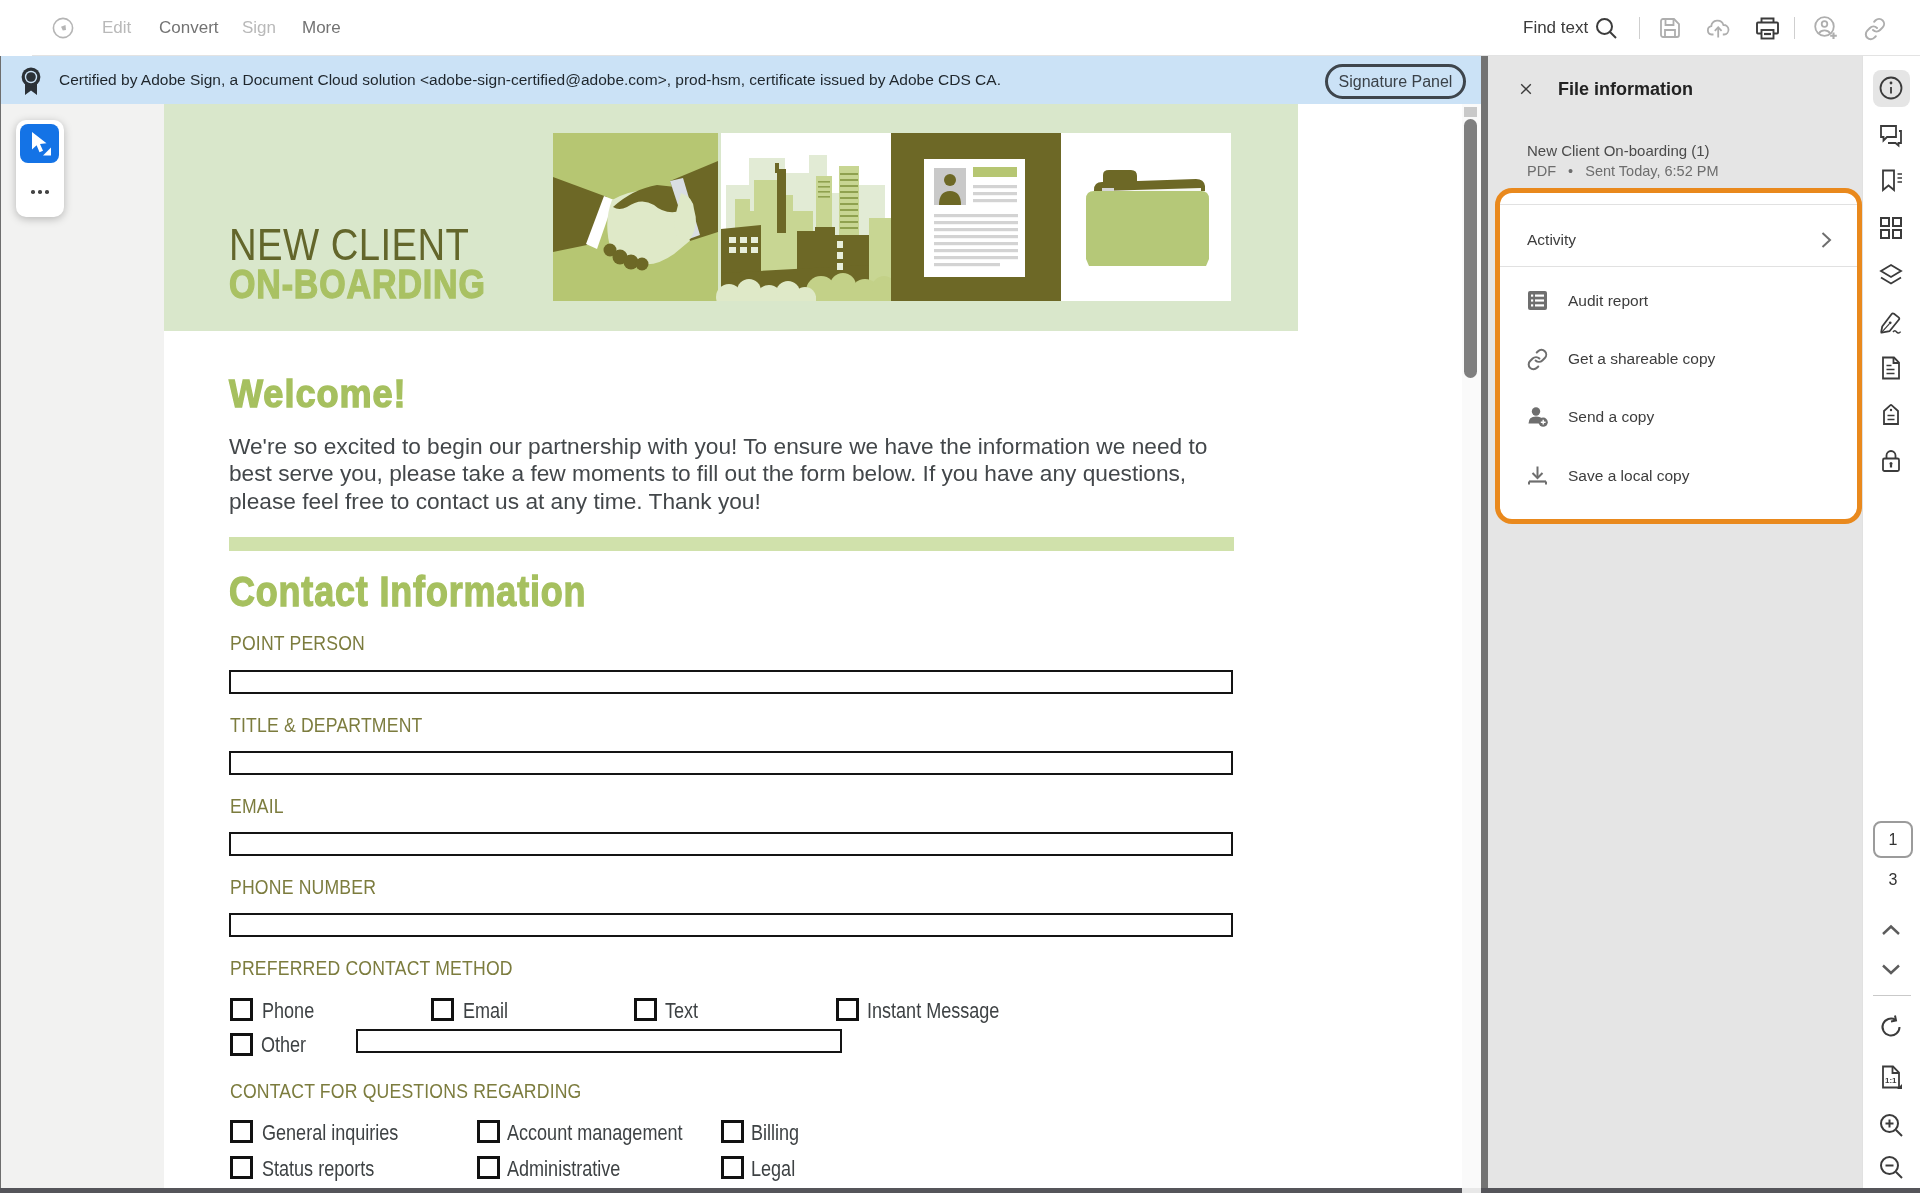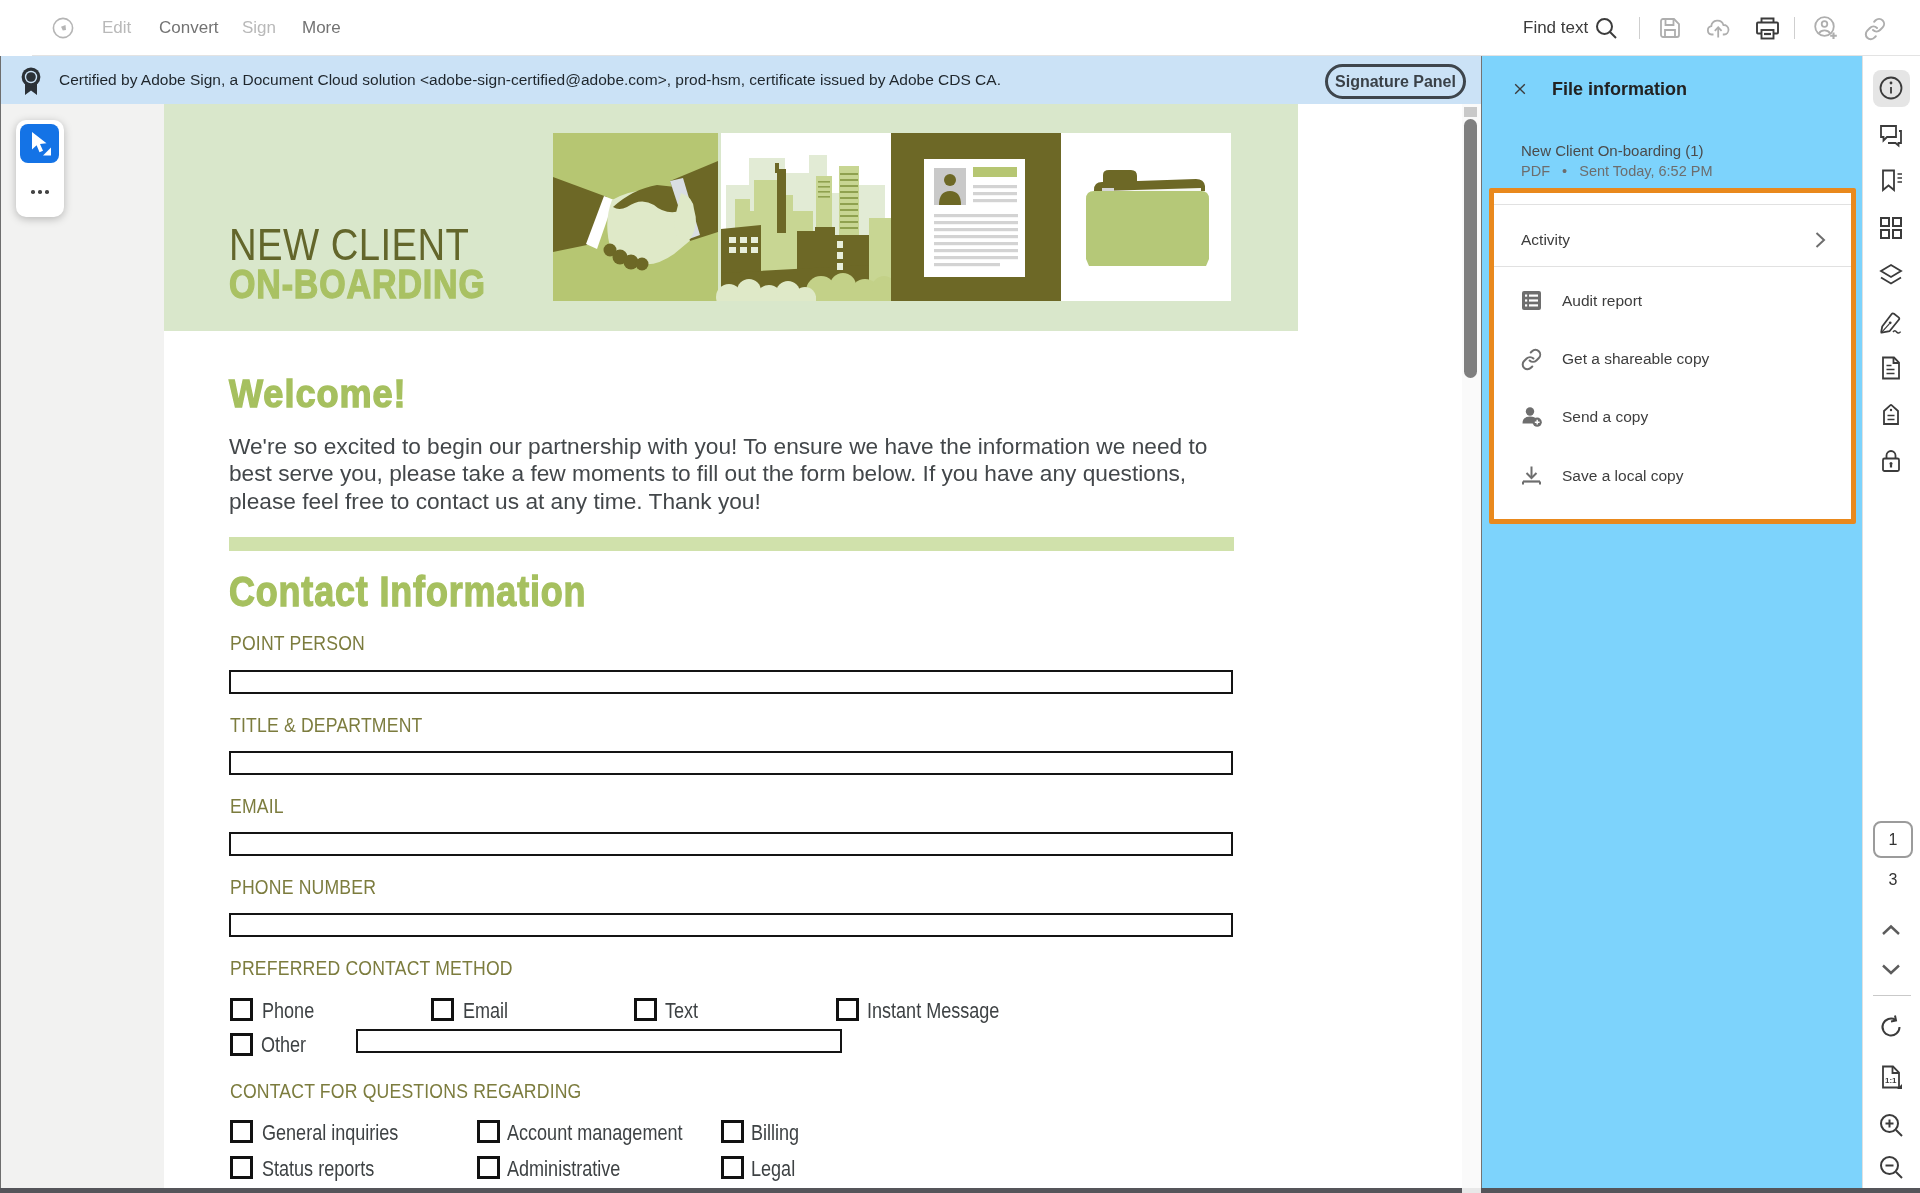--- a/index.html
+++ b/index.html
@@ -8,21 +8,21 @@
 
 
 #topbar { position:absolute; left:0; top:0; width:1920px; height:56px; background:#fff; border-bottom:1px solid #e3e3e3; z-index:30;margin-left:32px; }
 #topbar .menu { position:absolute; top:0; height:56px; line-height:56px; font-size:17px; }
 #topbar .dim { color:#b9b9b9; }
 #topbar .dark { color:#737373; }
 
 
 #banner { position:absolute; left:0; top:56px; width:1481px; height:48px; background:#cbe2f6; z-index:20; }
 #banner .txt { position:absolute; left:59px; top:0; height:48px; line-height:48px; font-size:15.5px; color:#1f262c; }
-#sigpanel { position:absolute; left:1325px; top:8px; width:141px; height:35px; border:3px solid #3e454c; border-radius:18px; color:#3a4148; font-size:16px; text-align:center; line-height:29px;font-weight:bold; }
+#sigpanel { position:absolute; left:1325px; top:8px; width:141px; height:35px; border:3px solid #3e454c; border-radius:18px; color:#3a4148; font-size:16px; text-align:center; line-height:29px; }
 
 
 #viewer { position:absolute; left:0; top:104px; width:1462px; height:1089px; background:#f2f2f1; z-index:1; }
 #page { position:absolute; left:164px; top:0; width:1326px; height:1084px; background:#fff;padding-left:40px; }
 #docbanner { position:absolute; left:0; top:0; width:1134px; height:227px; background:#d9e7cb; }
 .h-newclient { position:absolute; left:65px; top:116px; font-size:44px; color:#63662b; letter-spacing:0.5px; transform:scaleX(0.87); transform-origin:left top; white-space:nowrap; }
 .h-onboarding { position:absolute; left:65px; top:158px; font-size:40px; font-weight:bold; color:#a9c163; letter-spacing:1px; transform:scaleX(0.85); transform-origin:left top; white-space:nowrap; -webkit-text-stroke:1.3px #a9c163; }
 .h-green { font-weight:bold; color:#a6c05f; font-size:38px; transform:scaleX(0.95); transform-origin:left top; white-space:nowrap; -webkit-text-stroke:1.3px #a6c05f; letter-spacing:1px; }
 #welcome { position:absolute; left:65px; top:269px; }
 #para { position:absolute; left:65px; top:329px; width:1040px; font-size:22.7px; line-height:27.3px; color:#43474a; }
@@ -33,26 +33,26 @@
 .cb { position:absolute; width:23px; height:23px; border:3px solid #111; background:#fff; }
 .cblabel { position:absolute; font-size:22px; line-height:23px; color:#3e4244; transform:scaleX(0.82); transform-origin:left top; white-space:nowrap; }
 
 
 #vtrack { position:absolute; left:1462px; top:104px; width:19px; height:1089px; background:#fafafa; z-index:2; }
 #vbtn { position:absolute; left:2px; top:3px; width:13px; height:10px; background:#c9c9c9; }
 #vthumb { position:absolute; left:2px; top:15px; width:13px; height:259px; background:#7f7f7f; border-radius:7px; }
 #hbar { position:absolute; left:0; top:1188px; width:1920px; height:5px; background:#55555a; z-index:40; }
 
 
-#panel { position:absolute; left:1481px; top:56px; width:381px; height:1137px; background:#7dd3fc; border-left:1px solid #737373; z-index:10; }
+#panel { position:absolute; left:1481px; top:56px; width:381px; height:1137px; background:#e5e5e5; border-left:7px solid #737373; z-index:10; }
 #panel h1 { position:absolute; left:70px; top:23px; font-size:18px; color:#222; font-weight:bold; }
 #pclose { position:absolute; left:30px; top:25px; width:16px; height:16px; }
 #fname { position:absolute; left:39px; top:86px; font-size:15px; color:#4b4b4b; }
 #fmeta { position:absolute; left:39px; top:107px; font-size:14.5px; color:#6d6d6d; }
-#orangebox { position:absolute; left:7px; top:132px; width:367px; height:336px; border:5px solid #e9891d; border-radius:2px; background:#fff; }
+#orangebox { position:absolute; left:7px; top:132px; width:367px; height:336px; border:5px solid #e9891d; border-radius:17px; background:#fff; }
 #orangebox .line { position:absolute; left:0px; width:357px; height:1px; background:#e1e1e1; }
 .prow-label { font-size:15.5px; color:#3d3d3d; }
 
 
 #rail { position:absolute; left:1862px; top:56px; width:58px; height:1137px; background:#fff; border-left:1px solid #e1e1e1; z-index:10; }
 .ricon { position:absolute; left:15px; width:26px; height:26px; }
 #activebg { position:absolute; left:10px; top:14px; width:37px; height:37px; background:#e5e5e5; border-radius:8px; }
 #pagebox { position:absolute; left:10px; top:765px; width:40px; height:37px; border:2px solid #9b9b9b; border-radius:8px; font-size:16px; color:#333; text-align:center; line-height:33px; background:#fff; }
 #pagetotal { position:absolute; left:4px; top:815px; width:52px; text-align:center; font-size:16px; color:#333; }
 #railhr { position:absolute; left:10px; top:939px; width:38px; height:1px; background:#c9c9c9; }

